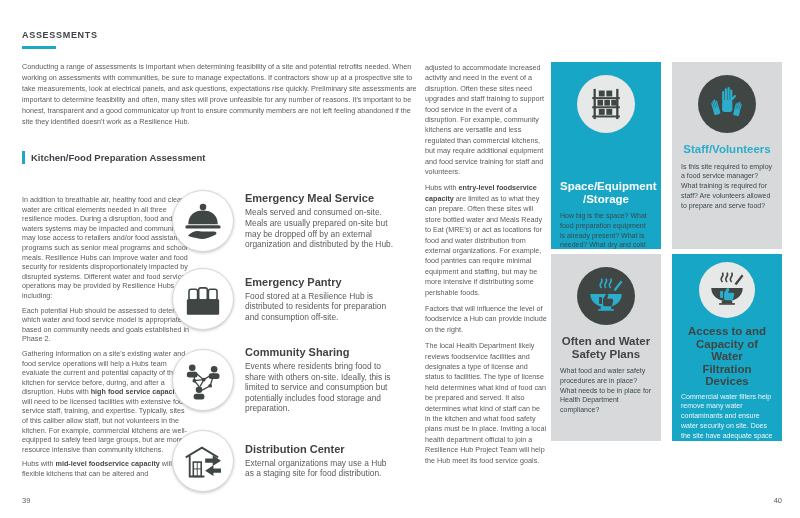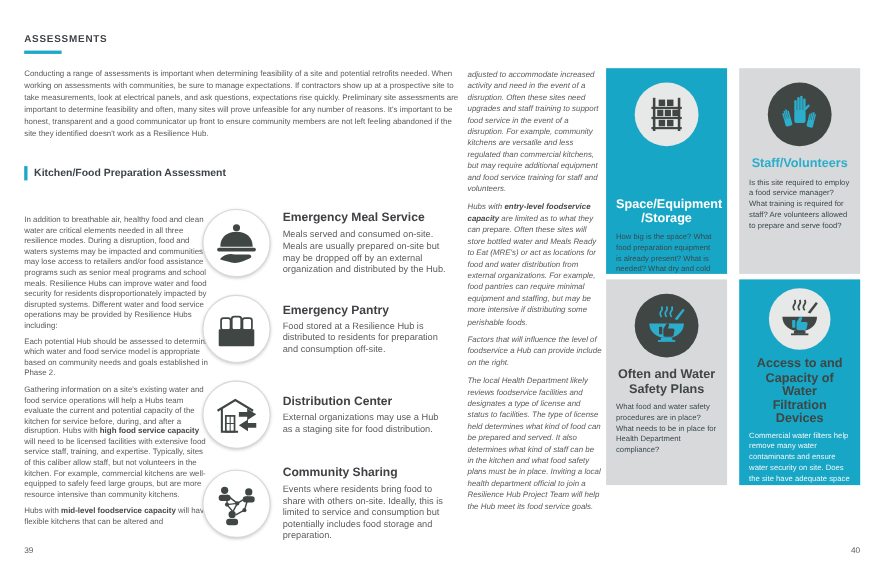--- a/index.html
+++ b/index.html
@@ -13,30 +13,30 @@
                letter-spacing:.7px; color:#3f4347; }
   .doc-underline { position:absolute; left:22px; top:46px; width:34px; height:3px; background:#1aa9c6; }
   .intro { position:absolute; left:22px; top:61px; width:397px; font-size:7.2px; line-height:11px; margin:0; }
   .subsection { position:absolute; left:22px; top:151px; display:flex; align-items:center;
                 font-size:9.5px; font-weight:bold; color:#3f4347;justify-content:center; }
   .subsection-bar { width:3px; height:13px; background:#1aa9c6; margin-right:6px; }
   
   .col1 { position:absolute; left:22px; top:195px; width:170px; }
   .col1 p { font-size:7.2px; line-height:9.6px; margin:0 0 5px; }
   b { font-weight:bold; color:#46484b; }
-  .services { position:absolute; left:184px; top:190px; width:230px; }
+  .services { position:absolute; left:172px; top:190px; width:230px; }
   .service { display:flex; align-items:center; gap:11px; margin-bottom:16px; }
   .service-icon { flex:0 0 62px; width:62px; height:62px; border-radius:50%; background:#fff;
                   border:1px solid #d7d8d9; box-shadow:0 1px 3px rgba(0,0,0,.22);
                   display:flex; align-items:center; justify-content:center; box-sizing:border-box; }
   .service-icon svg { width:46px; height:46px; display:block; }
   .service-body h3 { font-size:11px; color:#414245; margin:0 0 3px; }
   .service-body p { font-size:8.4px; line-height:10.6px; margin:0; width:152px; }
   
-  .rcol { position:absolute; left:425px; top:63px; width:122px;font-style:italic; }
+  .rcol { position:absolute; left:425px; top:63px; width:122px; }
   .rcol p { font-size:7.2px; line-height:10.4px; margin:0 0 6px; }
   .cards { position:absolute; left:551px; top:62px; width:231px; display:grid;
            grid-template-columns:110px 110px; gap:5px 11px; grid-auto-rows:187px; }
   .card { padding:0 9px; box-sizing:border-box; overflow:hidden; }
   .card-teal { background:#17a6c5; }
   .card-gray { background:#d8d9da; }
   .icon-circle { width:58px; height:58px; border-radius:50%; margin:13px auto 10px;
                  display:flex; align-items:center; justify-content:center; }
   .icon-circle svg { width:42px; height:42px; display:block; }
   .ic-light { background:#e7e8e8; }
@@ -106,42 +106,20 @@
     </div>
     <div class="service-body">
       <h3>Emergency Pantry</h3>
       <p>Food stored at a Resilience Hub is distributed to residents for preparation and consumption off-site.</p>
     </div>
   </div>
 
   <div class="service">
     <div class="service-icon">
       <svg viewBox="0 0 64 64">
-        <g fill="none" stroke="#3f4644" stroke-width="2.6">
-          <path d="M8 27 L30.5 13.5 L53 27"></path>
-          <path d="M13.5 24.5 V53.5 H34"></path>
-        </g>
-        <rect x="18.5" y="33.5" width="11" height="20" fill="none" stroke="#3f4644" stroke-width="2.2"></rect>
-        <line x1="24" y1="33.5" x2="24" y2="53.5" stroke="#3f4644" stroke-width="1.3"></line>
-        <line x1="18.5" y1="43" x2="29.5" y2="43" stroke="#3f4644" stroke-width="1.3"></line>
-        <g fill="#3f4644">
-          <polygon points="35,28.5 45.5,28.5 45.5,24 57,31.5 45.5,39 45.5,34.5 35,34.5"></polygon>
-          <polygon points="57,42.5 46.5,42.5 46.5,38 35,45.5 46.5,53 46.5,48.5 57,48.5"></polygon>
-        </g>
-      </svg>
-    </div>
-    <div class="service-body">
-      <h3>Distribution Center</h3>
-      <p>External organizations may use a Hub as a staging site for food distribution.</p>
-    </div>
-  </div>
-
-  <div class="service">
-    <div class="service-icon">
-      <svg viewBox="0 0 64 64">
         <g stroke="#3f4644" stroke-width="1.8" fill="none">
           <path d="M20 21 L33 31.5 L47 23"></path>
           <path d="M33 31.5 L28 41"></path>
           <path d="M20 33 L20 22"></path>
           <path d="M20 33 L27 41.5"></path>
           <path d="M42 40 L47 24"></path>
           <path d="M42 40 L31 46"></path>
           <path d="M20 33 L33 31.5"></path>
         </g>
         <g fill="#3f4644">
@@ -153,20 +131,42 @@
             <rect x="19" y="51" width="15" height="8" rx="3.5"></rect>
           <circle cx="33" cy="31.5" r="2.6"></circle>
           <circle cx="42" cy="40" r="2.6"></circle>
           <circle cx="20" cy="33" r="2.6"></circle>
         </g>
       </svg>
     </div>
     <div class="service-body">
       <h3>Community Sharing</h3>
       <p>Events where residents bring food to share with others on-site. Ideally, this is limited to service and consumption but potentially includes food storage and preparation.</p>
+    </div>
+  </div>
+
+  <div class="service">
+    <div class="service-icon">
+      <svg viewBox="0 0 64 64">
+        <g fill="none" stroke="#3f4644" stroke-width="2.6">
+          <path d="M8 27 L30.5 13.5 L53 27"></path>
+          <path d="M13.5 24.5 V53.5 H34"></path>
+        </g>
+        <rect x="18.5" y="33.5" width="11" height="20" fill="none" stroke="#3f4644" stroke-width="2.2"></rect>
+        <line x1="24" y1="33.5" x2="24" y2="53.5" stroke="#3f4644" stroke-width="1.3"></line>
+        <line x1="18.5" y1="43" x2="29.5" y2="43" stroke="#3f4644" stroke-width="1.3"></line>
+        <g fill="#3f4644">
+          <polygon points="35,28.5 45.5,28.5 45.5,24 57,31.5 45.5,39 45.5,34.5 35,34.5"></polygon>
+          <polygon points="57,42.5 46.5,42.5 46.5,38 35,45.5 46.5,53 46.5,48.5 57,48.5"></polygon>
+        </g>
+      </svg>
+    </div>
+    <div class="service-body">
+      <h3>Distribution Center</h3>
+      <p>External organizations may use a Hub as a staging site for food distribution.</p>
     </div>
   </div>
 
 </div>
 
 <div class="page-num" id="pn-left">39</div>
 
 <div class="rcol">
   <p>adjusted to accommodate increased activity and need in the event of a disruption. Often these sites need upgrades and staff training to support food service in the event of a disruption. For example, community kitchens are versatile and less regulated than commercial kitchens, but may require additional equipment and food service training for staff and volunteers.</p>
   <p><span>Hubs with </span><b>entry-level foodservice capacity</b><span> are limited as to what they can prepare. Often these sites will store bottled water and Meals Ready to Eat (MRE's) or act as locations for food and water distribution from external organizations. For example, food pantries can require minimal equipment and staffing, but may be more intensive if distributing some perishable foods.</span></p>

